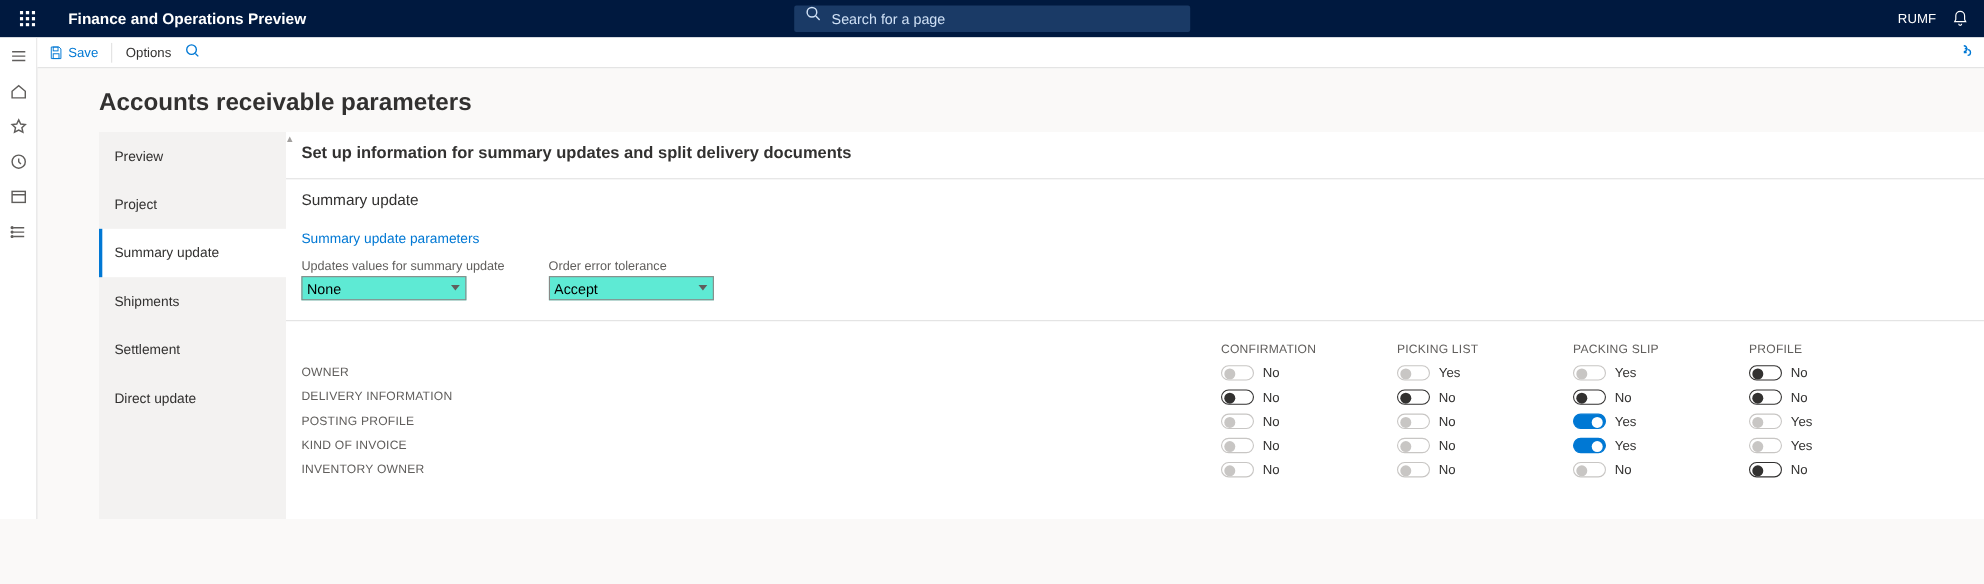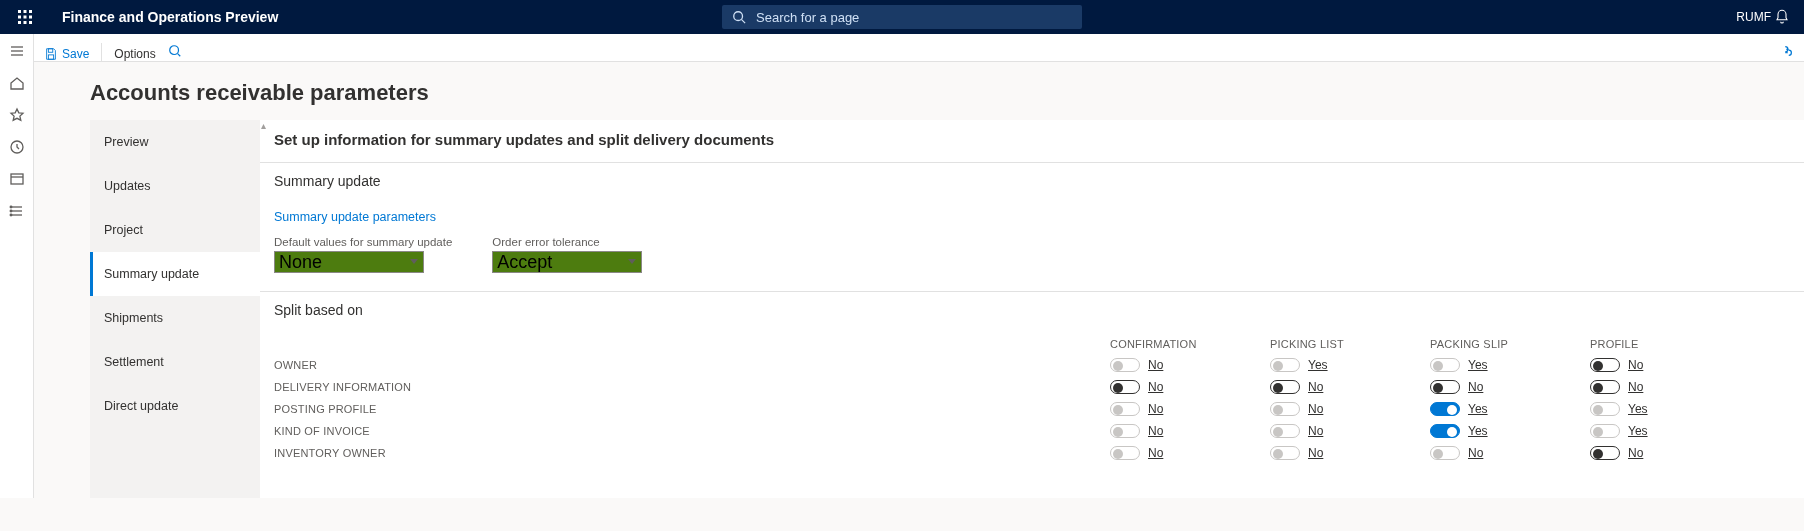--- a/index.html
+++ b/index.html
@@ -17,35 +17,35 @@
   }
   *{box-sizing:border-box;}
   body{margin:0;font-family:"Segoe UI",Arial,sans-serif;font-size:13px;color:var(--text);background:var(--bg);}
   
   .topnav{background:var(--navy);height:34px;display:flex;align-items:center;color:#fff;padding:0 8px;}
   .topnav .waffle{width:34px;display:flex;align-items:center;justify-content:center;cursor:pointer;}
   .topnav .waffle svg{fill:#fff;}
   .topnav .brand{font-weight:600;font-size:14px;margin-left:20px;}
   .topnav .spacer{flex:1;}
   .search-wrap{position:absolute;left:50%;transform:translateX(-50%);width:360px;}
-  .search{background:var(--navy-light);border-radius:2px;height:24px;display:flex;align-items:center;padding:0 10px;color:#cfe0f5;gap:8px;}
+  .search{background:var(--navy-light);border-radius:2px;height:24px;display:flex;padding:0 10px;color:#cfe0f5;gap:8px;}
   .search svg{fill:#cfe0f5;}
   .search input{background:transparent;border:none;outline:none;color:#fff;flex:1;font-size:13px;}
   .search input::placeholder{color:#cfe0f5;}
-  .topnav .right{display:flex;align-items:center;gap:3px;padding-right:6px;}
+  .topnav .right{display:flex;align-items:center;gap:14px;padding-right:6px;}
   .topnav .user{font-size:12px;}
   .bell{display:flex;align-items:center;cursor:pointer;}
   .bell svg{stroke:#fff;fill:none;}
   
   .shell{display:flex;}
   .rail{width:34px;background:#fff;border-right:1px solid var(--border);padding-top:8px;display:flex;flex-direction:column;align-items:center;gap:14px;}
   .rail .ico{width:18px;height:18px;cursor:pointer;color:#605e5c;display:flex;align-items:center;justify-content:center;}
   .rail .ico svg{stroke:currentColor;fill:none;stroke-width:1.3;}
   .main-col{flex:1;min-width:0;}
-  .actionbar{height:28px;border-bottom:1px solid var(--border);background:#fff;display:flex;align-items:flex-end;padding:0 10px;gap:12px;position:relative;}
+  .actionbar{height:28px;border-bottom:1px solid var(--border);background:#fff;display:flex;align-items:center;padding:0 10px;gap:12px;position:relative;}
   .hamburger{cursor:pointer;}
   .hamburger svg{stroke:#323130;}
   .divider-v{width:1px;height:18px;background:var(--border);}
   .action{display:flex;align-items:center;gap:4px;font-size:12px;cursor:pointer;}
   .action.link{color:var(--link);}
   .action.link svg{fill:var(--link);}
   .actionbar .tiny-search{color:var(--link);cursor:pointer;}
   .actionbar .far-right{position:absolute;right:10px;color:var(--link);cursor:pointer;}
   .page-head{padding:18px 0 14px 56px;font-size:22px;font-weight:600;}
   .layout{display:flex;padding-left:56px;}
@@ -56,27 +56,27 @@
   .content{flex:1;background:#fff;border-top:1px solid transparent;min-width:0;padding:0 0 20px 0;}
   .content-inner{padding:10px 14px 0 14px;}
   .content h2.desc{font-size:15px;font-weight:600;margin:0 0 14px 0;}
   .section-title{font-size:14px;font-weight:400;color:var(--text);margin:0 0 10px 0;}
   hr.sep{border:none;border-top:1px solid var(--border);margin:0;}
   .sec-body{padding:10px 0 18px 0;}
   .linkbtn{color:var(--link);font-size:12.5px;cursor:pointer;display:inline-block;margin-bottom:12px;}
   .field-row{display:flex;gap:40px;}
   .field label{display:block;font-size:11.5px;color:var(--text-muted);margin-bottom:3px;}
   .combo{position:relative;width:150px;}
-  .combo select{width:100%;height:22px;border:1px solid #8a8886;background:#4d7c0f;font-size:18px;padding:0 4px;appearance:none;}
+  .combo select{width:100%;height:22px;border:1px solid #8a8886;background:#5eead4;font-size:13px;padding:0 4px;appearance:none;}
   .combo::after{content:"";position:absolute;right:6px;top:8px;width:0;height:0;border-left:4px solid transparent;border-right:4px solid transparent;border-top:5px solid #605e5c;pointer-events:none;}
   
   .split-grid{display:grid;grid-template-columns: 1fr 160px 160px 160px 160px;align-items:center;row-gap:8px;padding-right:40px;}
   .split-grid .colhead{font-size:11px;color:var(--text-muted);letter-spacing:.2px;}
   .split-grid .rowlabel{font-size:11px;color:var(--text-muted);letter-spacing:.2px;}
-  .toggle-cell{display:flex;align-items:center;gap:8px;text-decoration:underline;}
+  .toggle-cell{display:flex;align-items:center;gap:8px;}
   .toggle{width:30px;height:14px;border-radius:8px;position:relative;cursor:pointer;}
   .toggle .knob{width:10px;height:10px;border-radius:50%;position:absolute;top:2px;}
   .toggle.off-plain{background:#fff;border:1px solid var(--toggle-off);}
   .toggle.off-plain .knob{left:2px;background:var(--toggle-off);}
   .toggle.off-outline{background:#fff;border:1px solid var(--toggle-outline);}
   .toggle.off-outline .knob{left:2px;background:var(--toggle-outline);}
   .toggle.on{background:var(--toggle-on);border:1px solid var(--toggle-on);}
   .toggle.on .knob{right:2px;background:#fff;}
   .toggle-label{font-size:12px;}
 </style>
@@ -192,57 +192,55 @@
     </div>
 
     <div class="page-head">Accounts receivable parameters</div>
 
     <div class="layout">
 
       <div class="tabstrip">
         <span class="scroll-hint">▴</span>
         <div id="vtabs">
             <div class="vtab">Preview</div>
-            <div class="vtab">Updates</div>
             <div class="vtab">Project</div>
             <div class="vtab selected">Summary update</div>
             <div class="vtab">Shipments</div>
             <div class="vtab">Settlement</div>
             <div class="vtab">Direct update</div>
           </div>
       </div>
 
       <div class="content">
         <div class="content-inner">
           <h2 class="desc">Set up information for summary updates and split delivery documents</h2>
         </div>
         <hr class="sep">
         <div class="content-inner">
           <div class="section-title">Summary update</div>
           <div class="sec-body">
             <span class="linkbtn">Summary update parameters</span>
             <div class="field-row">
               <div class="field">
-                <label>Default values for summary update</label>
+                <label>Updates values for summary update</label>
                 <div class="combo">
                   <select><option>None</option></select>
                 </div>
               </div>
               <div class="field">
                 <label>Order error tolerance</label>
                 <div class="combo">
                   <select><option>Accept</option></select>
                 </div>
               </div>
             </div>
           </div>
         </div>
         <hr class="sep">
         <div class="content-inner">
-          <div class="section-title">Split based on</div>
           <div class="sec-body">
             <div class="split-grid" id="split-grid">
                 <div></div>
                 <div class="colhead">CONFIRMATION</div>
                 <div class="colhead">PICKING LIST</div>
                 <div class="colhead">PACKING SLIP</div>
                 <div class="colhead">PROFILE</div>
                 <div class="rowlabel">OWNER</div>
                 <div class="toggle-cell">
                   <div class="toggle off-plain">

